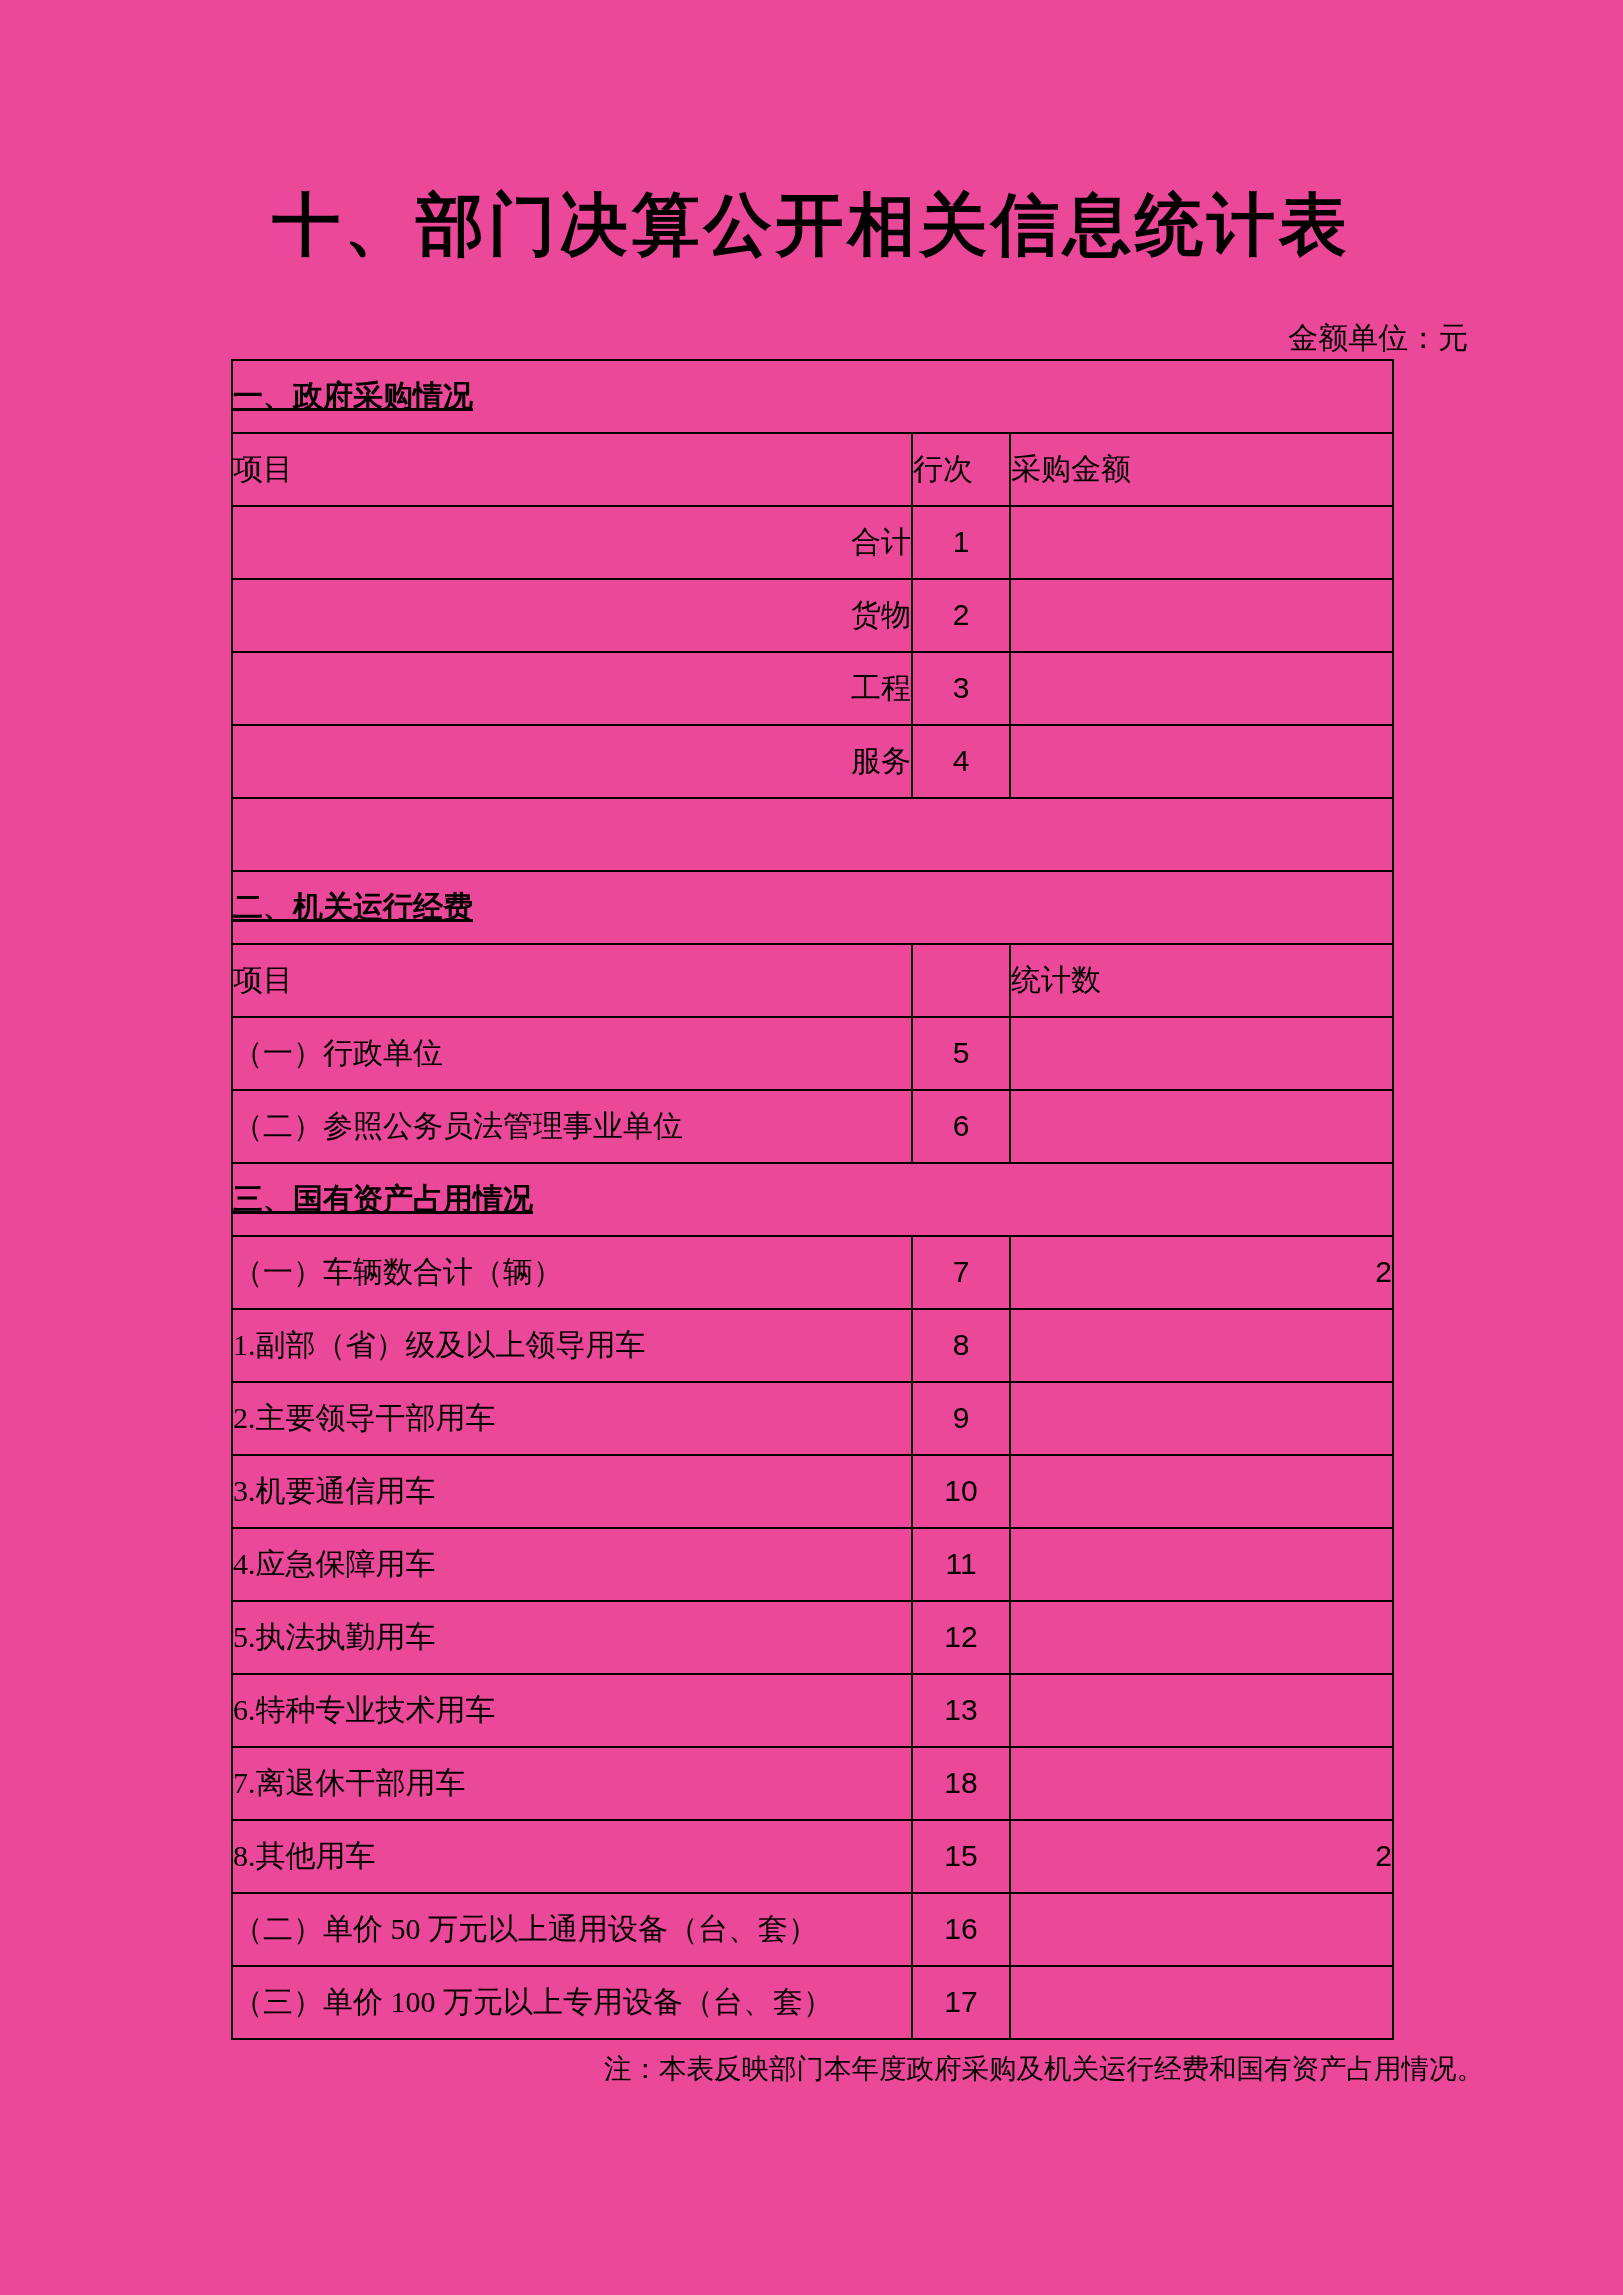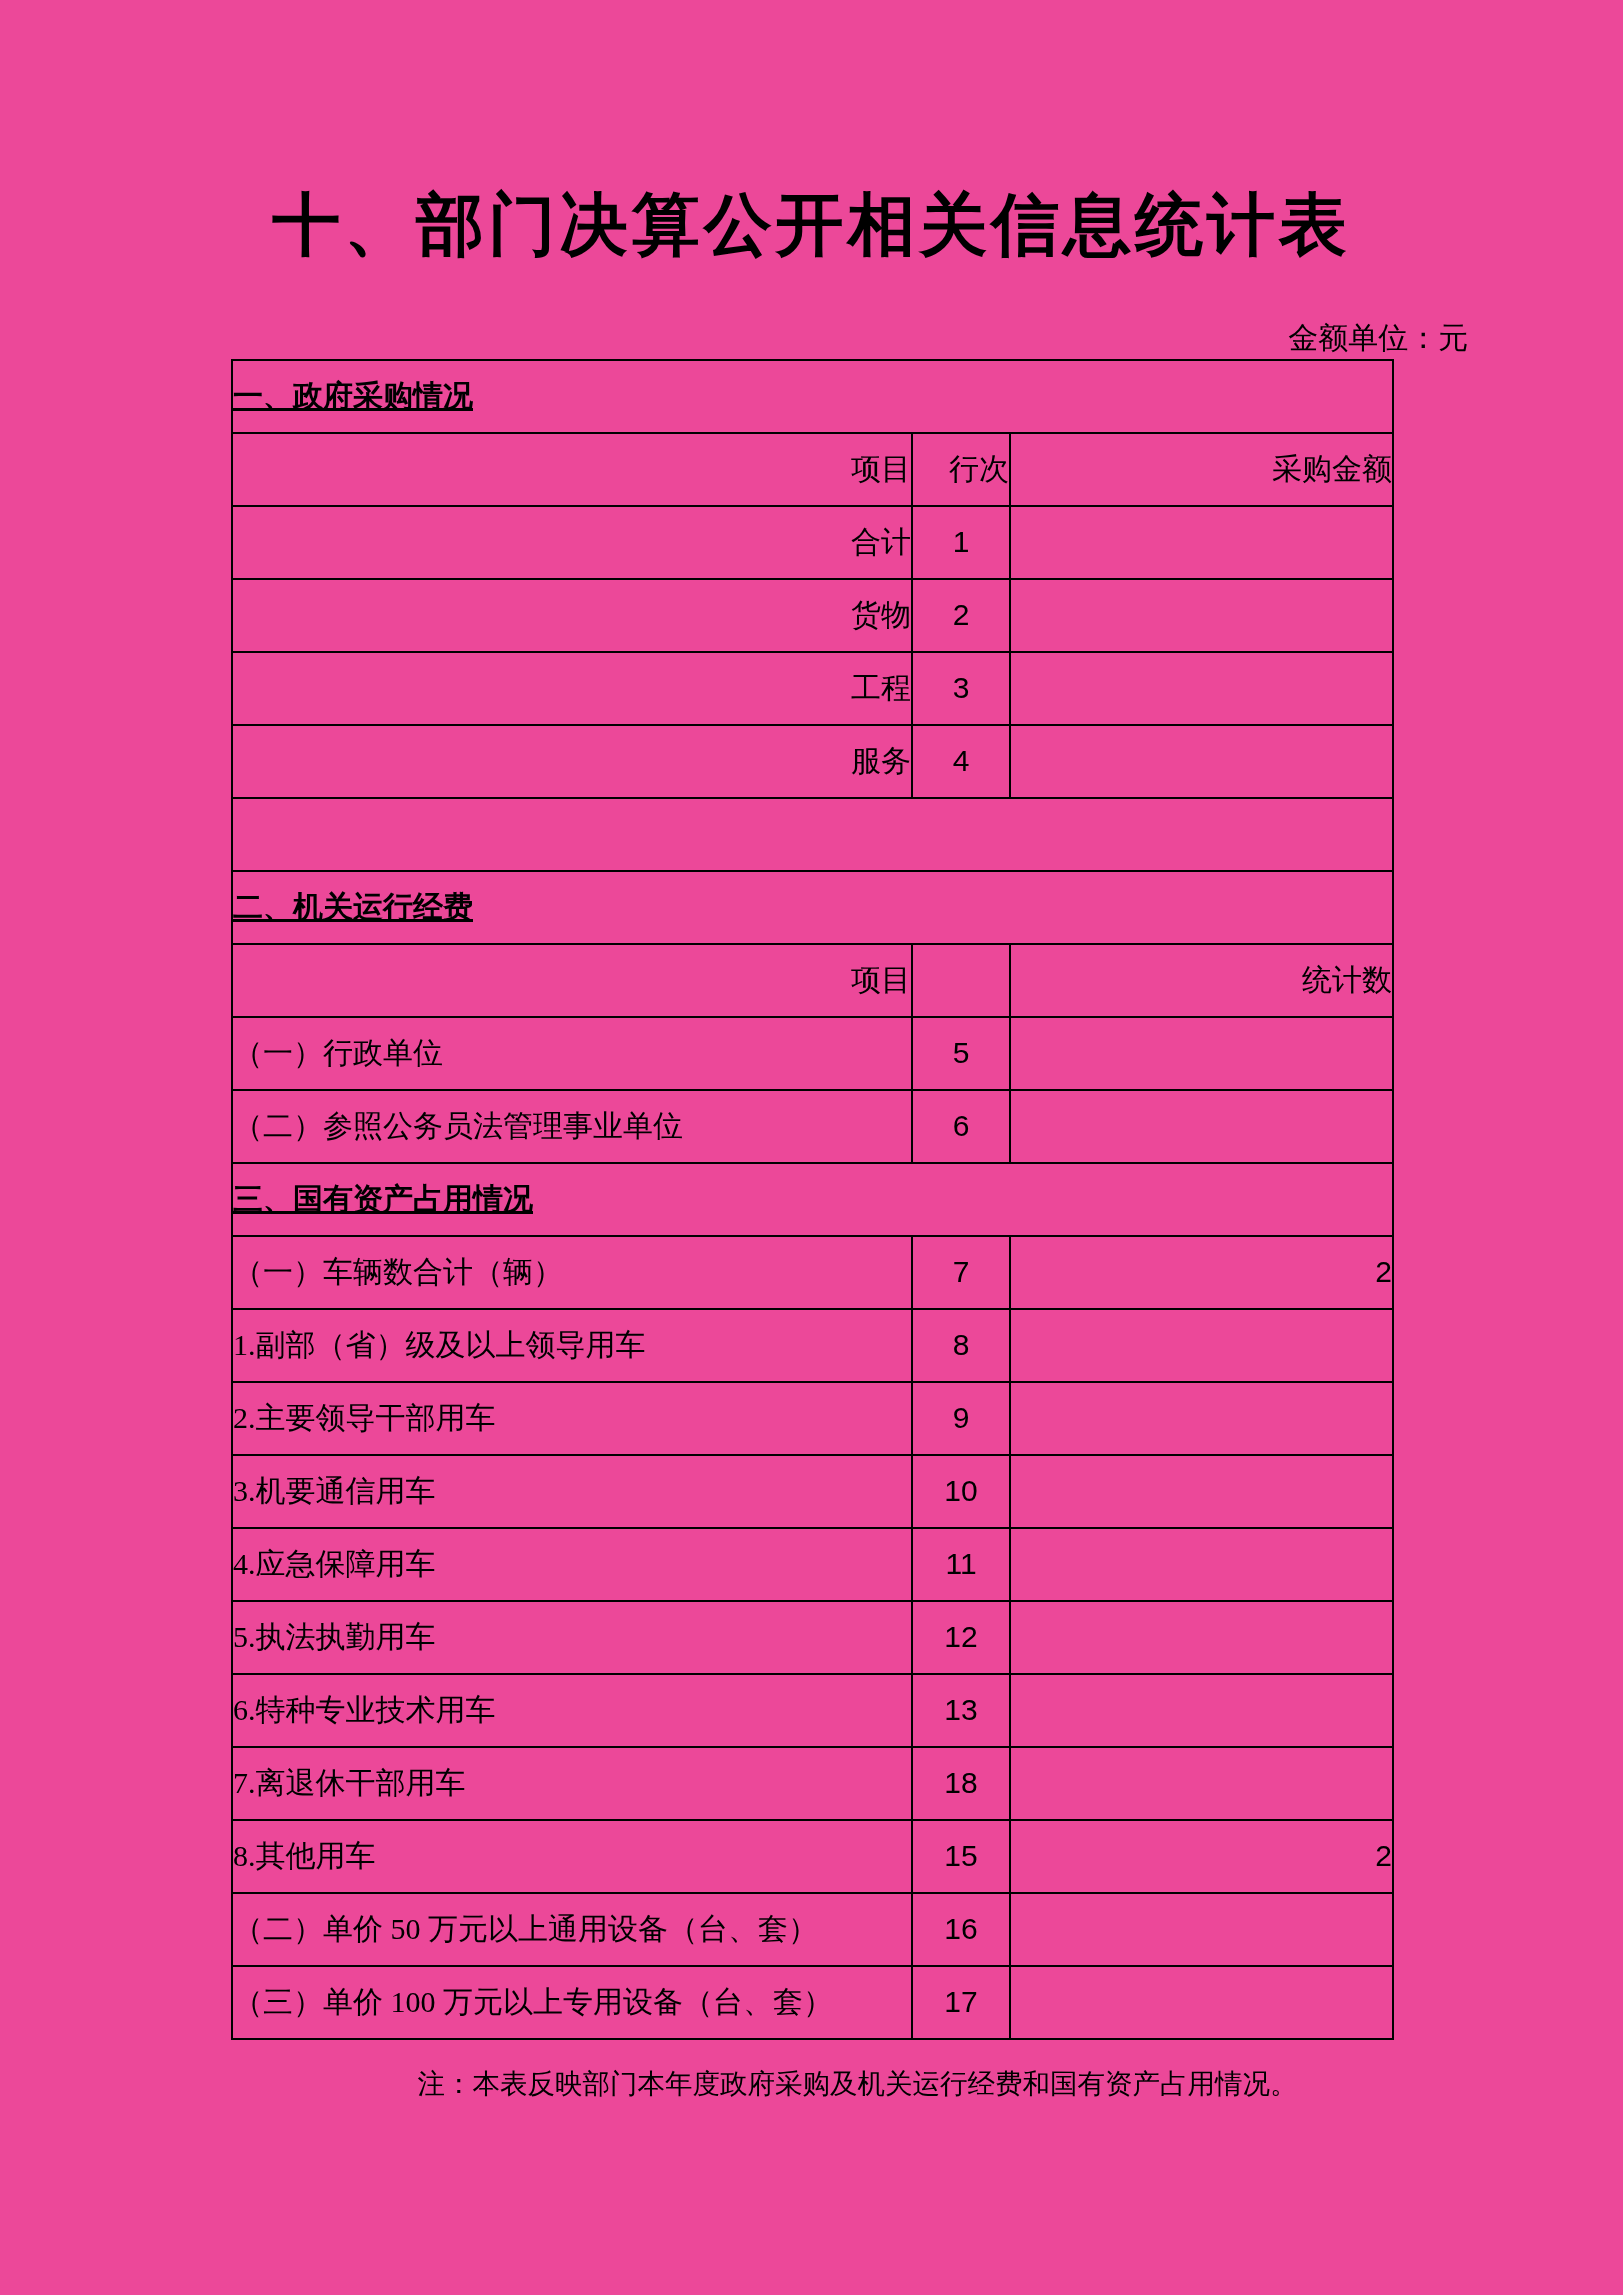--- a/index.html
+++ b/index.html
@@ -49,38 +49,38 @@
     padding: 0;
     vertical-align: middle;
     overflow: hidden;
   }
   td.section-cell {
     font-weight: bold;
     text-align: left;
     padding-left: 13px;
     text-decoration: underline;
   }
-  td.head-cell { text-align: right; }
+  td.head-cell { text-align: left; }
   td.item-center { text-align: right; }
   td.item-left { text-align: left; padding-left: 9.2px; }
   td.line-cell {
     text-align: center;
     font-family: "Liberation Sans", "DejaVu Sans", sans-serif;
     font-size: 29.5px;
   }
   td.value-cell {
     text-align: right;
     padding-right: 11.8px;
     font-family: "Liberation Sans", "DejaVu Sans", sans-serif;
     font-size: 29.5px;
   }
   td.empty-cell { }
   .note-line {
-    margin-top: 26px;
-    text-align: center;
+    margin-top: 11px;
+    text-align: right;
     font-size: 27.5px;
     line-height: 35px;
   }
 </style>
 </head>
 <body>
 
 <div class="page">
 
   <h1 class="doc-title">十、部门决算公开相关信息统计表</h1>

